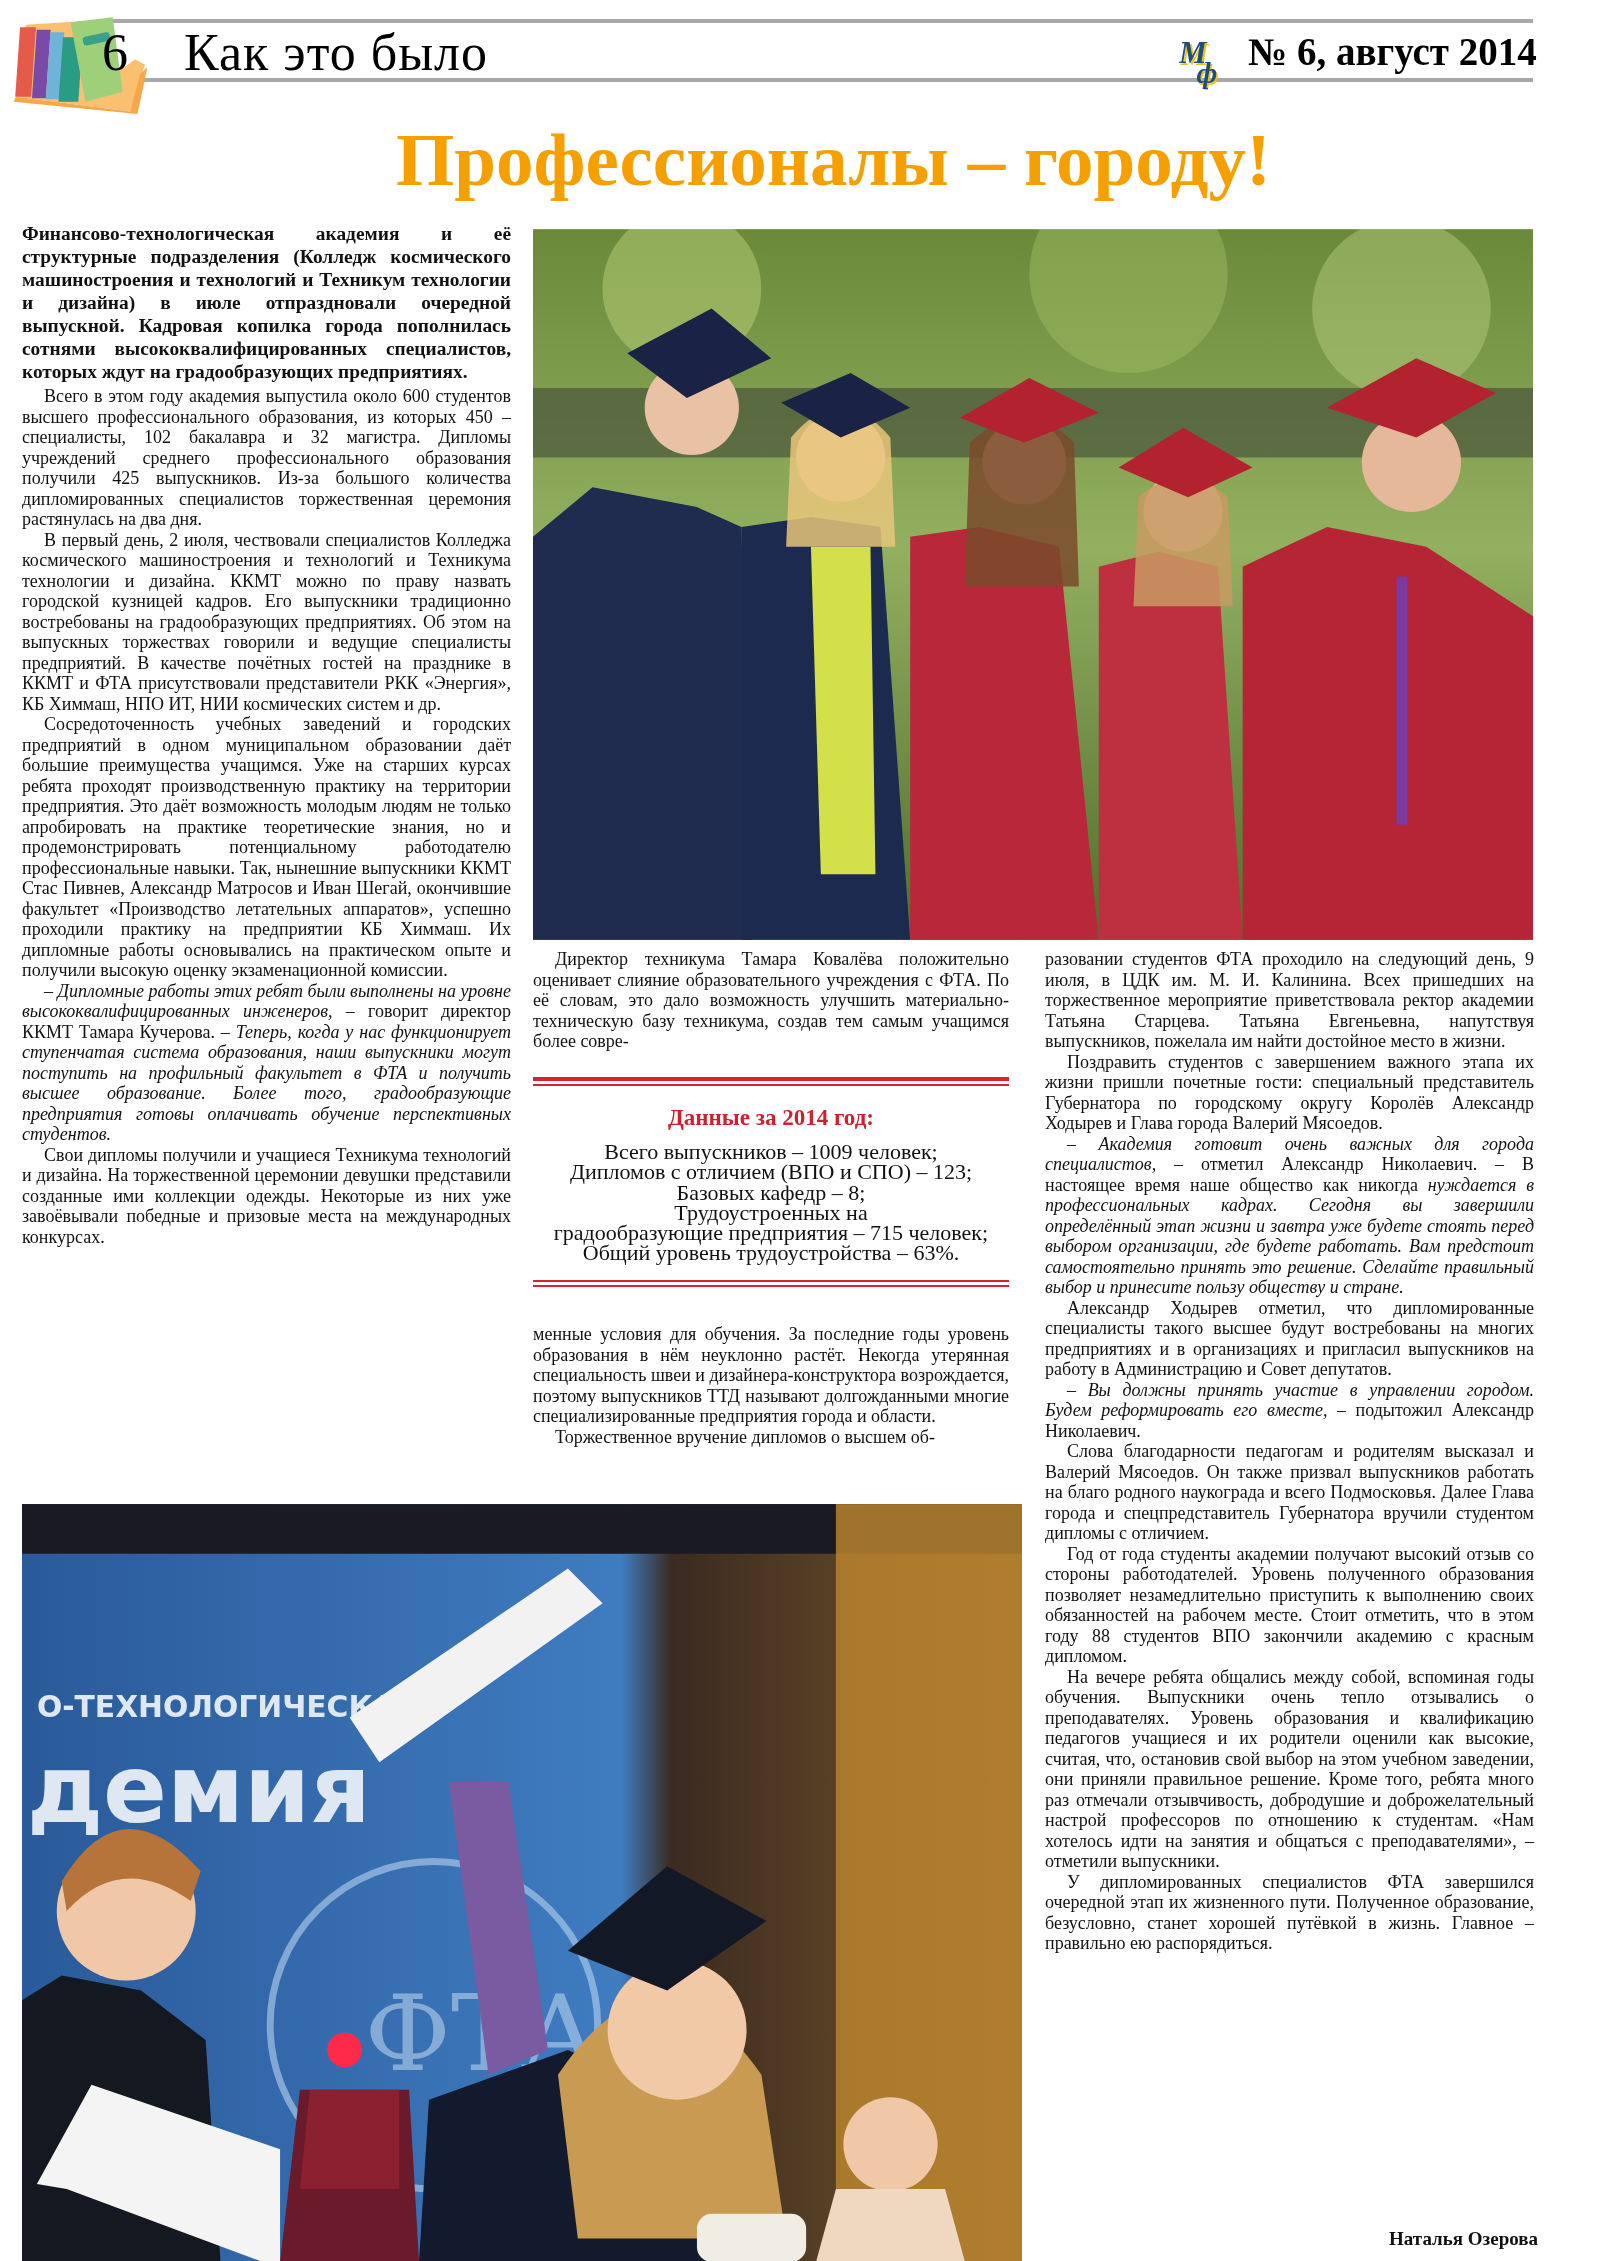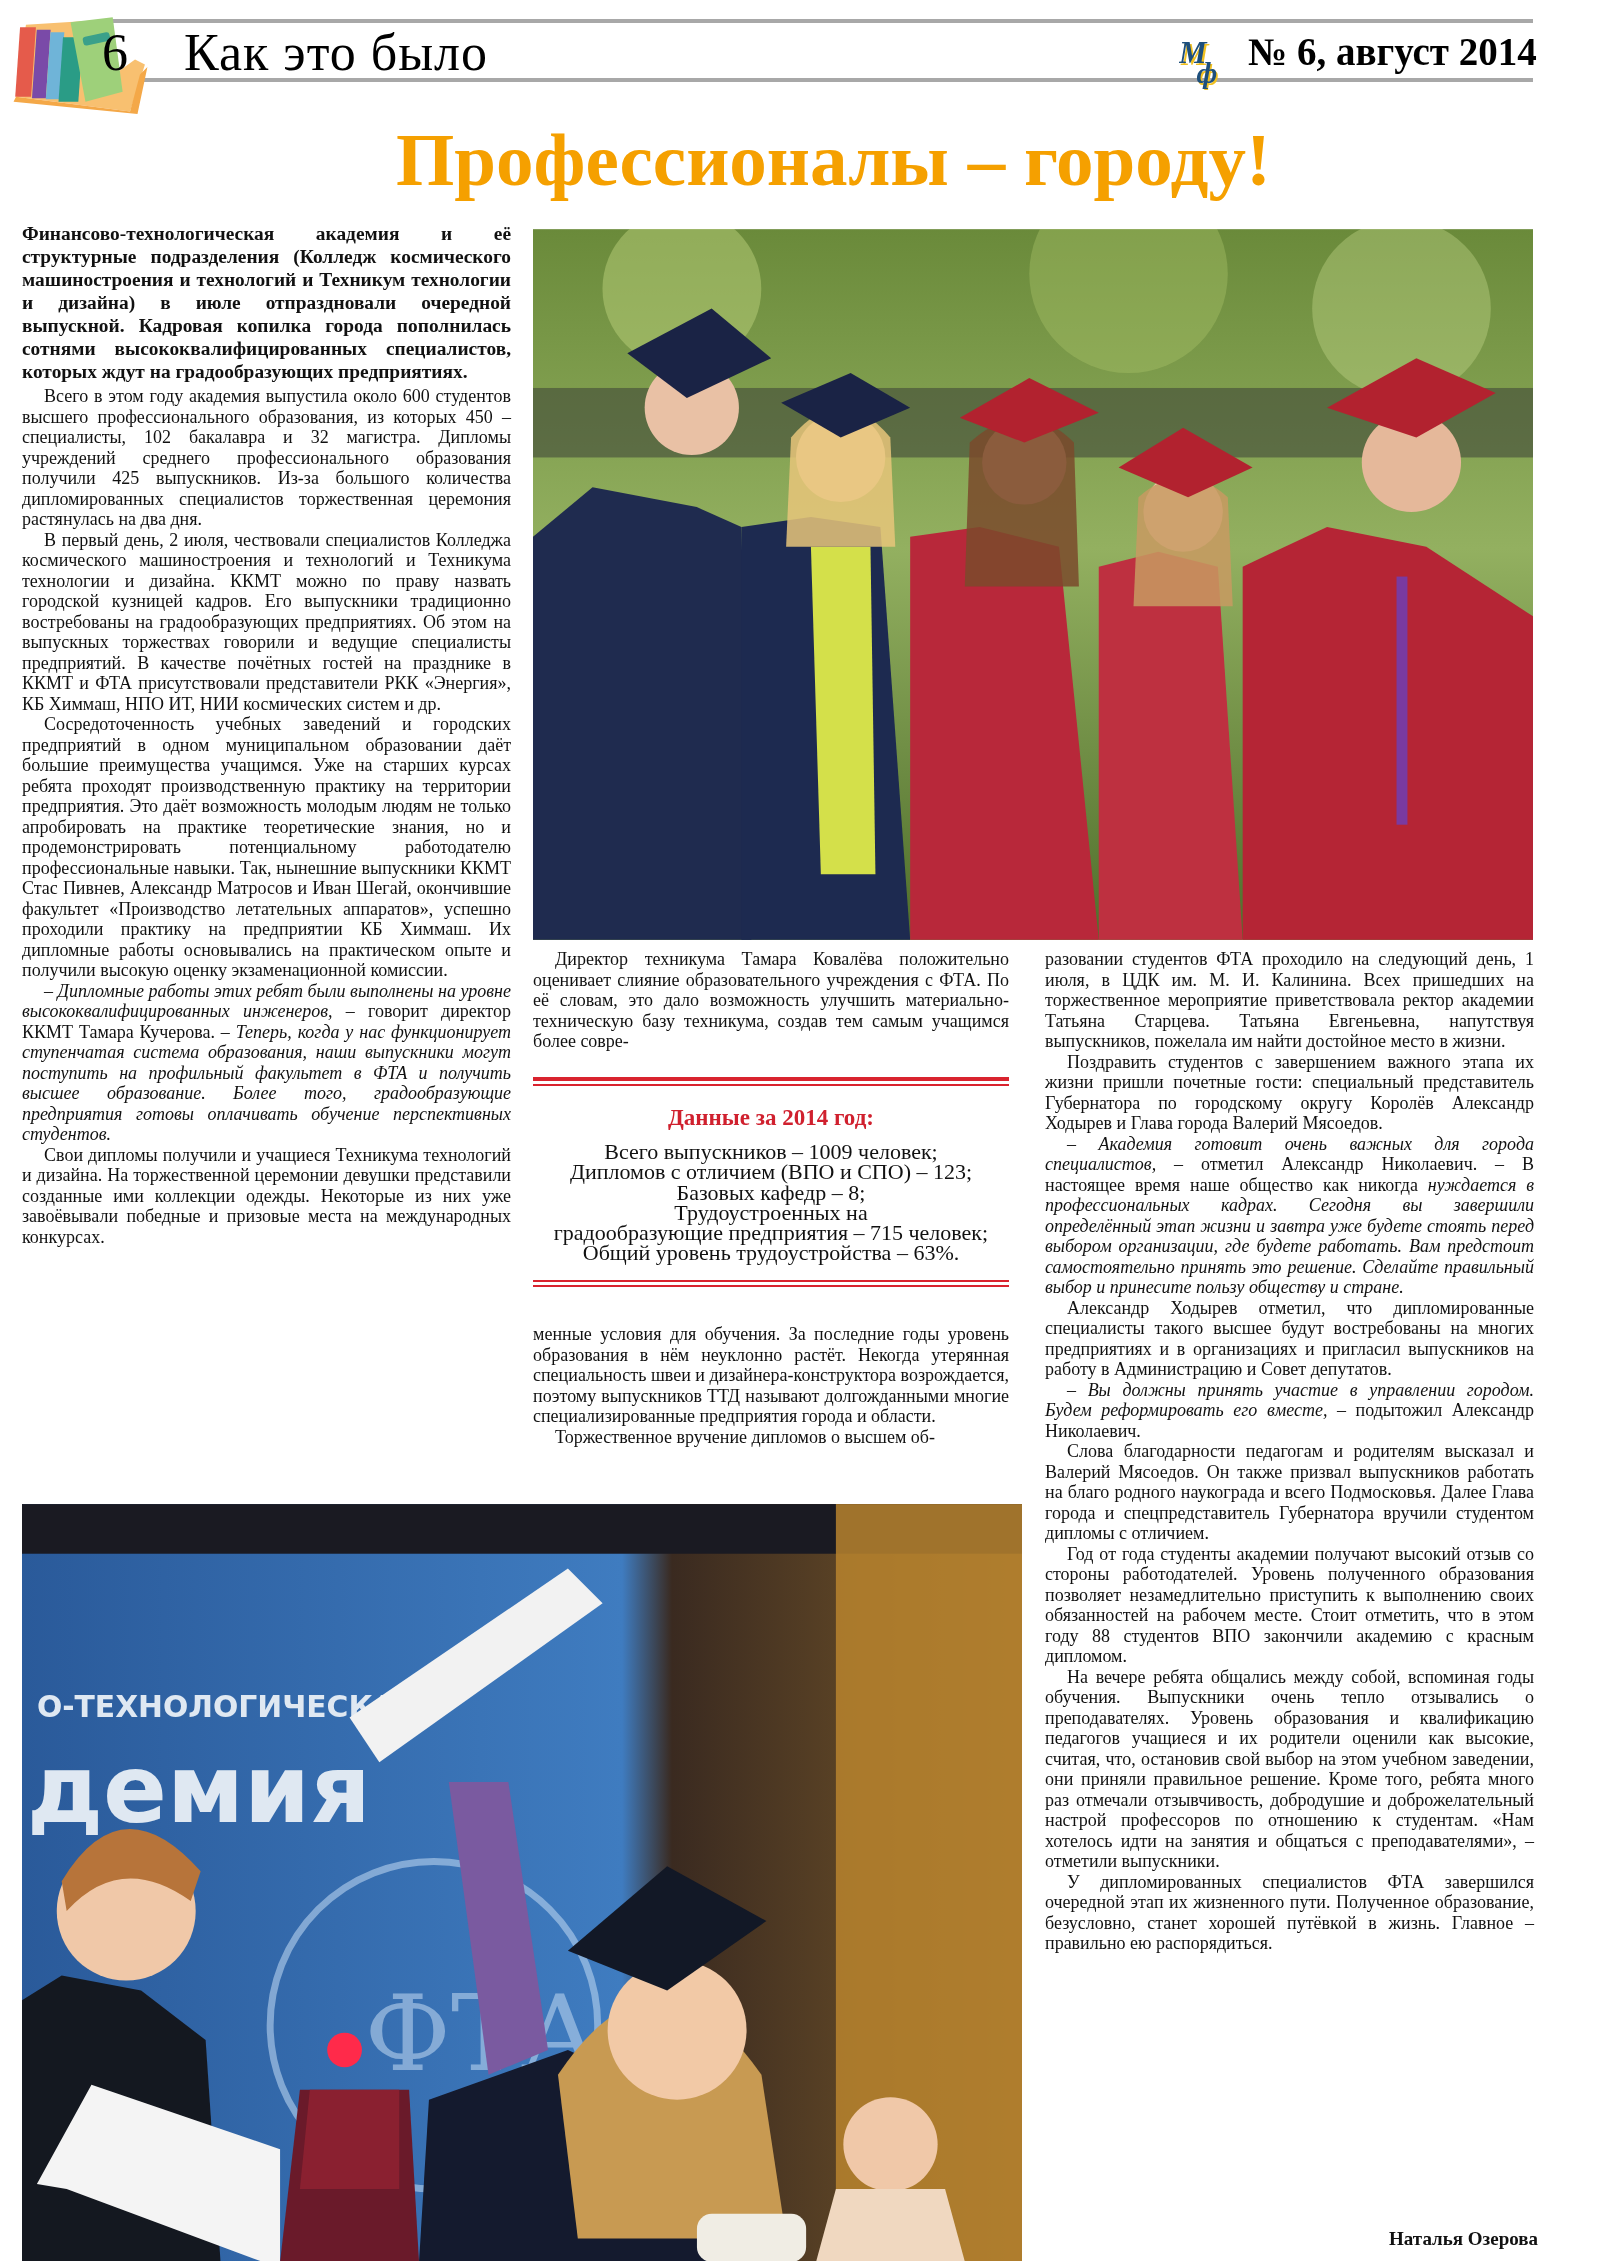--- a/index.html
+++ b/index.html
@@ -123,21 +123,21 @@
   <div class="red-thin" style="margin-top:16px;"></div>
   <div class="red-thin"></div>
 </div>
 
 <div class="col" style="left:533px;top:1324px;width:476px;">
   <p class="noindent">менные условия для обучения. За последние годы уровень образования в нём неуклонно растёт. Некогда утерянная специальность швеи и дизайнера-конструктора возрождается, поэтому выпускников ТТД называют долгожданными многие специализированные предприятия города и области.</p>
   <p>Торжественное вручение дипломов о высшем об-</p>
 </div>
 
 <div class="col" style="left:1045px;top:949px;width:489px;">
-  <p class="noindent">разовании студентов ФТА проходило на следующий день, 1 июля, в ЦДК им. М. И. Калинина. Всех пришедших на торжественное мероприятие приветствовала ректор академии Татьяна Старцева. Татьяна Евгеньевна, напутствуя выпускников, пожелала им найти достойное место в жизни.</p>
+  <p class="noindent">разовании студентов ФТА проходило на следующий день, 9 июля, в ЦДК им. М. И. Калинина. Всех пришедших на торжественное мероприятие приветствовала ректор академии Татьяна Старцева. Татьяна Евгеньевна, напутствуя выпускников, пожелала им найти достойное место в жизни.</p>
   <p>Поздравить студентов с завершением важного этапа их жизни пришли почетные гости: специальный представитель Губернатора по городскому округу Королёв Александр Ходырев и Глава города Валерий Мясоедов.</p>
   <p><em>– Академия готовит очень важных для города специалистов,</em><span> – отметил Александр Николаевич. – В настоящее время наше общество как никогда </span><em>нуждается в профессиональных кадрах. Сегодня вы завершили определённый этап жизни и завтра уже будете стоять перед выбором организации, где будете работать. Вам предстоит самостоятельно принять это решение. Сделайте правильный выбор и принесите пользу обществу и стране.</em></p>
   <p>Александр Ходырев отметил, что дипломированные специалисты такого высшее будут востребованы на многих предприятиях и в организациях и пригласил выпускников на работу в Администрацию и Совет депутатов.</p>
   <p><em>– Вы должны принять участие в управлении городом. Будем реформировать его вместе,</em><span> – подытожил Александр Николаевич.</span></p>
   <p>Слова благодарности педагогам и родителям высказал и Валерий Мясоедов. Он также призвал выпускников работать на благо родного наукограда и всего Подмосковья. Далее Глава города и спецпредставитель Губернатора вручили студентом дипломы с отличием.</p>
   <p>Год от года студенты академии получают высокий отзыв со стороны работодателей. Уровень полученного образования позволяет незамедлительно приступить к выполнению своих обязанностей на рабочем месте. Стоит отметить, что в этом году 88 студентов ВПО закончили академию с красным дипломом.</p>
   <p>На вечере ребята общались между собой, вспоминая годы обучения. Выпускники очень тепло отзывались о преподавателях. Уровень образования и квалификацию педагогов учащиеся и их родители оценили как высокие, считая, что, остановив свой выбор на этом учебном заведении, они приняли правильное решение. Кроме того, ребята много раз отмечали отзывчивость, добродушие и доброжелательный настрой профессоров по отношению к студентам. «Нам хотелось идти на занятия и общаться с преподавателями», – отметили выпускники.</p>
   <p>У дипломированных специалистов ФТА завершился очередной этап их жизненного пути. Полученное образование, безусловно, станет хорошей путёвкой в жизнь. Главное – правильно ею распорядиться.</p>
 </div>
 

